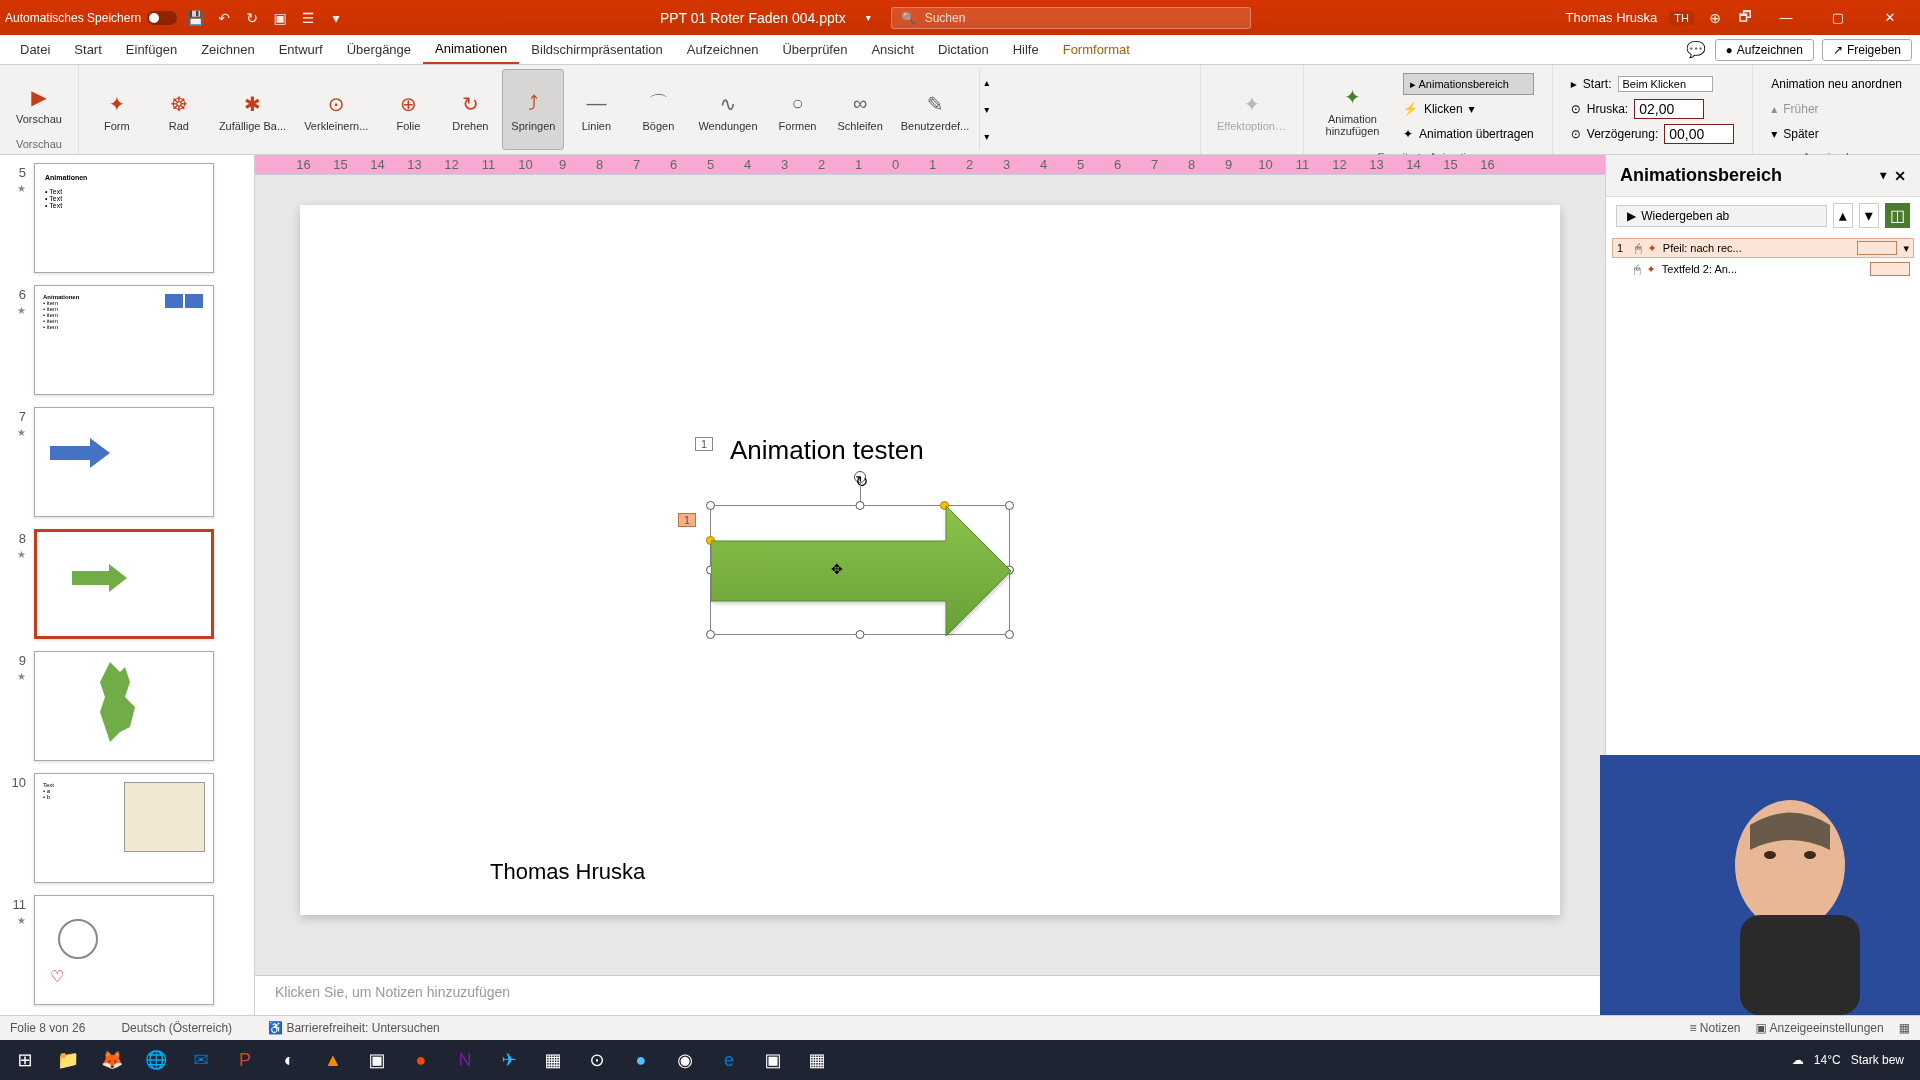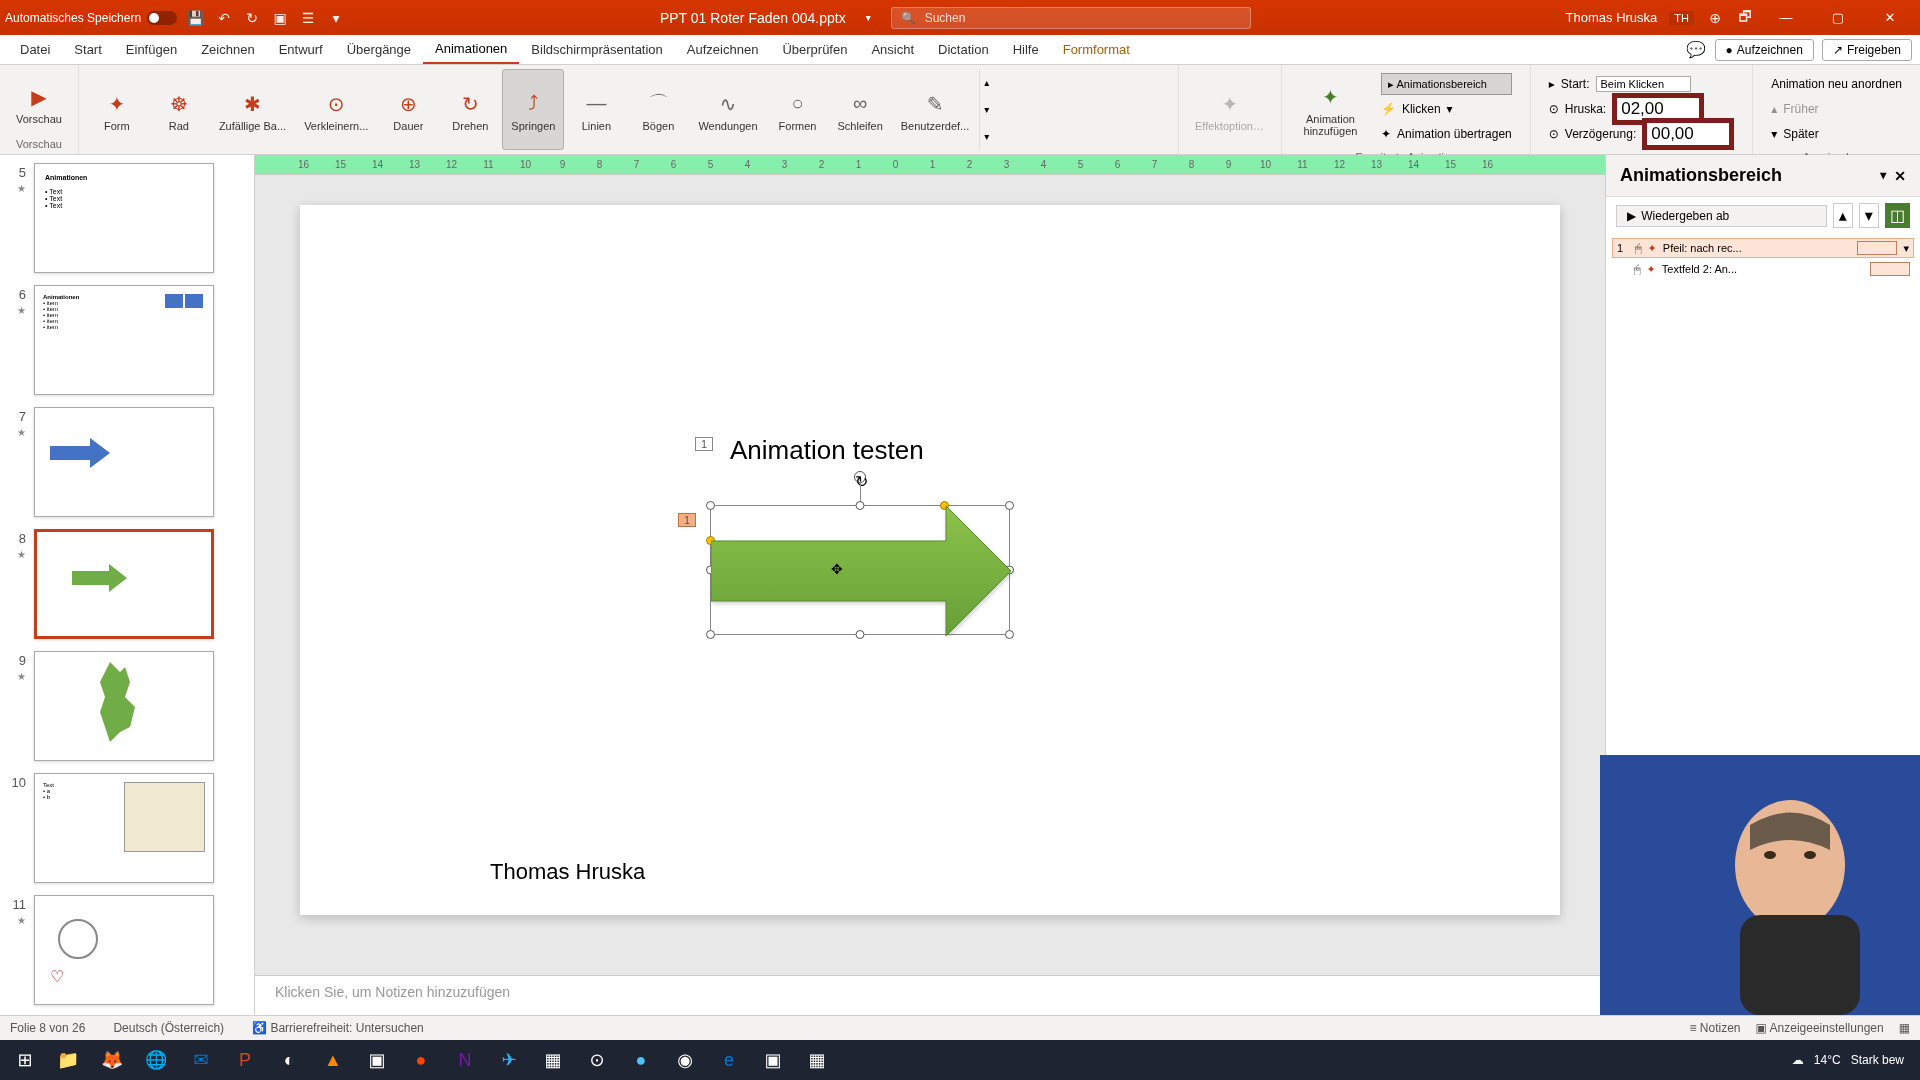--- a/index.html
+++ b/index.html
@@ -33,53 +33,53 @@
 .ribbon-buttons { display:flex; gap:2px; flex:1;}
 .ribbon-btn { display:flex; flex-direction:column; align-items:center; justify-content:center; padding:4px 8px; min-width:60px; cursor:pointer; border-radius:3px;}
 .ribbon-btn.selected { background:#d8d6d4; border:1px solid #b0b0b0;}
 .ribbon-btn.disabled { opacity:0.4;}
 .ribbon-icon { width:32px; height:32px; display:flex; align-items:center; justify-content:center; font-size:20px; color:#c43e1c;}
 .ribbon-icon.green { color:#4a7c2e;}
 .ribbon-icon.gray { color:#666;}
 .ribbon-label { font-size:11px; color:#333; text-align:center; max-width:70px; white-space:nowrap; overflow:hidden; text-overflow:ellipsis;}
 .ribbon-right { display:flex; flex-direction:column; padding: 4px 10px; gap:3px; font-size:12px;}
 .ribbon-row { display:flex; align-items:center; gap:6px; height:22px;}
-.ribbon-input { border:5px solid #7f1d1d; padding:1px 4px; width:92px; font-size:17px; background:#fff;}
+.ribbon-input { border:1px solid #7f1d1d; padding:1px 4px; width:70px; font-size:14px; background:#fff;}
 .ribbon-dropdown { border:1px solid #aaa; padding:1px 4px; width:95px; font-size:11px; background:#fff;}
 .anim-pane-btn { background:#d8d6d4; border:1px solid #999; padding:2px 6px; font-size:11px; display:flex; align-items:center; gap:3px;}
 
 
 .main { display:flex; height: calc(1080px - 35px - 30px - 90px - 25px - 40px);}
 .thumbs-panel { width: 255px; background:#fff; border-right:1px solid #d0d0d0; overflow-y:auto; padding: 8px 10px 8px 4px;}
 .thumb-item { display:flex; gap:8px; margin-bottom:12px;}
 .thumb-num { width:22px; text-align:right; font-size:13px; color:#555; padding-top:2px;}
 .thumb-star { font-size:10px; color:#888;}
 .thumb-preview { width:180px; height:110px; background:#fff; border:1px solid #aaa; box-shadow:0 1px 3px rgba(0,0,0,0.15); position:relative; overflow:hidden;}
 .thumb-preview.selected { border:3px solid #c43e1c;}
 
 .editor-area { flex:1; background:#e8e8e8; position:relative; display:flex; flex-direction:column;}
-.ruler-h { height:20px; background:#86efac; border-bottom:1px solid #ccc; font-size:10px; color:#666; display:flex; align-items:center; padding-left:30px; overflow:hidden;}
+.ruler-h { height:20px; background:#f9a8d4; border-bottom:1px solid #ccc; font-size:13px; color:#666; display:flex; align-items:center; padding-left:30px; overflow:hidden;}
 .ruler-h span { width:37px; text-align:center; flex-shrink:0;}
 .edit-content { flex:1; position:relative; overflow:auto;}
 .slide-canvas { position:absolute; left:50%; top:30px; transform:translateX(-50%); width:1260px; height:710px; background:#fff; box-shadow:0 3px 10px rgba(0,0,0,0.2);}
 
 .notes-area { height:40px; background:#fff; border-top:1px solid #ccc; padding:8px 20px; font-size:14px; color:#999;}
 
 
 .anim-pane { width:315px; background:#f3f2f1; border-left:1px solid #d0d0d0; display:flex; flex-direction:column;}
 .anim-pane-header { padding:10px 14px; font-size:18px; font-weight:600; display:flex; align-items:center; justify-content:space-between; border-bottom:1px solid #ddd;}
 .anim-pane-controls { padding:6px 10px; display:flex; align-items:center; gap:6px; background:#fff; }
 .play-btn { background:#f3f2f1; border:1px solid #ccc; padding:3px 10px; font-size:12px; display:flex; align-items:center; gap:5px; flex:1;}
 .anim-list { padding:4px 6px; background:#fff; flex:1;}
 .anim-item { display:flex; align-items:center; gap:6px; padding:2px 4px; font-size:11px; margin-bottom:2px;}
 .anim-item.selected { background:#fce4d6; border:1px solid #e8b090;}
 .anim-bar { height:14px; border:1px solid #c08060; background:#fce4d6;}
 
 
-.statusbar { height:25px; background:#f3f2f1; border-top:1px solid #d0d0d0; display:flex; align-items:center; font-size:12px; color:#555; padding:0 10px; gap:28px;}
+.statusbar { height:25px; background:#f3f2f1; border-top:1px solid #d0d0d0; display:flex; align-items:center; font-size:12px; color:#555; padding:0 10px; gap:36px;}
 .statusbar-right { margin-left:auto; display:flex; align-items:center; gap:15px;}
 
 
 .taskbar { height:40px; background:#1f2433; display:flex; align-items:center; padding:0 6px; gap:6px;}
 .task-icon { width:38px; height:38px; display:flex; align-items:center; justify-content:center; color:#fff; font-size:18px;}
 .task-right { margin-left:auto; display:flex; align-items:center; color:#fff; font-size:12px; gap:10px; padding-right:10px;}
 .arrow-svg { filter: drop-shadow(1px 2px 2px rgba(0,0,0,0.2));}
 .selection-box { position:absolute; border:1px solid #888;}
 .sel-handle { position:absolute; width:9px; height:9px; background:#fff; border:1px solid #555; border-radius:50%;}
 .sel-handle.yellow { background:#ffc000; border-color:#b08000;}
@@ -171,21 +171,21 @@
         <div class="ribbon-btn">
           <div class="ribbon-icon ">✱</div>
           <div class="ribbon-label">Zufällige Ba...</div>
         </div>
         <div class="ribbon-btn">
           <div class="ribbon-icon ">⊙</div>
           <div class="ribbon-label">Verkleinern...</div>
         </div>
         <div class="ribbon-btn">
           <div class="ribbon-icon ">⊕</div>
-          <div class="ribbon-label">Dauer</div>
+          <div class="ribbon-label">Folie</div>
         </div>
         <div class="ribbon-btn">
           <div class="ribbon-icon ">↻</div>
           <div class="ribbon-label">Drehen</div>
         </div>
         <div class="ribbon-btn selected">
           <div class="ribbon-icon ">⤴</div>
           <div class="ribbon-label">Springen</div>
         </div>
         <div class="ribbon-btn">

